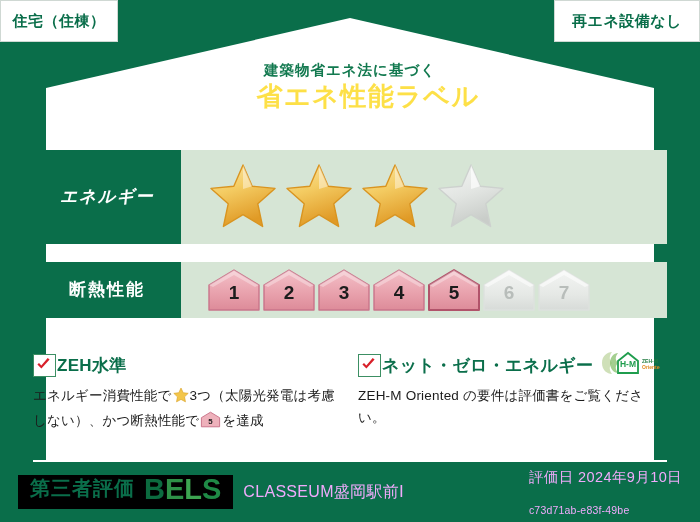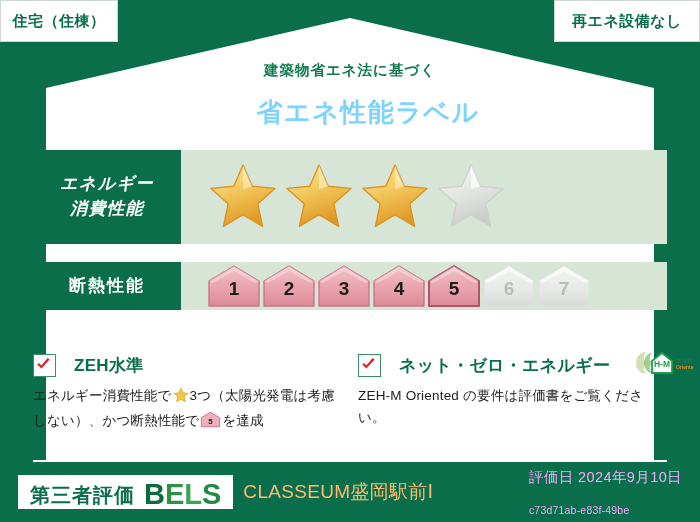--- a/index.html
+++ b/index.html
@@ -76,40 +76,40 @@
     text-align: center;
   }
   .title-sub {
     color: #12794f;
     font-size: 14.5px;
     font-weight: bold;
     letter-spacing: 1px;
     line-height: 1.2;
   }
   .title-main {
-    color: #7dd3fc;
+    color: #fde047;
     font-size: 26px;
     font-weight: bold;
     letter-spacing: 1.5px;
     line-height: 1.35;
-    margin-top: 16px;
+    margin-top: 0;
     padding-left: 36px;
   }
 
   
   .rating-row {
     position: absolute;
     left: 33px;
     width: 634px;
     height: 88px;
     display: flex;
     background: #d6e5d5;
   }
   #row-energy { top: 150px; height: 94px; font-style: italic; }
-  #row-insulation { top: 262px; height: 48px; }
+  #row-insulation { top: 262px; height: 56px; }
 
   .row-label {
     background: #0a6e4a;
     color: #ffffff;
     width: 148px;
     flex: 0 0 148px;
     display: flex;
     flex-direction: column;
     align-items: center;
     justify-content: center;
@@ -161,21 +161,21 @@
     top: 352px;
     left: 33px;
     width: 634px;
     display: flex;
     gap: 16px;
   }
   .crit-col { width: 309px; }
   .crit-head {
     display: flex;
     align-items: center;
-    gap: 18px;
+    gap: 1px;
     height: 26px;
   }
   .checkbox-ico {
     width: 21px;
     height: 21px;
     border: 1.6px solid #3c8f63;
     background: #fff;
     flex: 0 0 21px;
     position: relative;
   }
@@ -214,46 +214,46 @@
     position: absolute;
     left: 0;
     top: 462px;
     width: 700px;
     height: 60px;
     display: flex;
     align-items: center;
   }
   .bels-box {
     margin-left: 18px;
-    background: #ffffff;
+    background: #000000;
     height: 34px;
     display: flex;
-    align-items: flex-end;
+    align-items: flex-start;
     padding: 0 12px;
     gap: 9px;
   }
   .bels-jp {
     color: #0a6e4a;
     font-size: 20px;
     font-weight: bold;
     letter-spacing: 1px;
   }
   .bels-mark {
     font-size: 29px;
     font-weight: bold;
     letter-spacing: 0px;
     line-height: 1;
   }
   .bels-mark .b1 { color: #0c6b3f; }
   .bels-mark .b2 { color: #2e9147; }
   .bels-mark .b3 { color: #3da551; }
   .bels-mark .b4 { color: #1f8a46; }
   .bldg-name {
-    color: #fdba74;
-    font-size: 19px;
+    color: #f0abfc;
+    font-size: 16px;
     margin-left: 10px;
     letter-spacing: 0.3px;
     white-space: nowrap;
   }
   .footer-right {
     margin-left: auto;
     margin-right: 18px;
     text-align: left;
     color: #f0abfc;
   }
@@ -275,21 +275,20 @@
   </div>
 
   <div class="title-block">
     <div class="title-sub">建築物省エネ法に基づく</div>
     <div class="title-main">省エネ性能ラベル</div>
   </div>
 
   <div class="rating-row" id="row-energy">
     <div class="row-label">
       <span>エネルギー</span>
-      <span>消費性能</span>
     </div>
     <div class="row-content">
       <div class="star-strip" id="star-strip">
           <span class="star-ico"><svg width="68" height="67" viewBox="0 0 68 67">
               <defs>
                 <linearGradient id="sg0" x1="0" y1="0" x2="0.35" y2="1">
                   <stop offset="0%" stop-color="#fbe6a8"></stop>
                   <stop offset="45%" stop-color="#f4cc63"></stop>
                   <stop offset="100%" stop-color="#e09a26"></stop>
                 </linearGradient>

